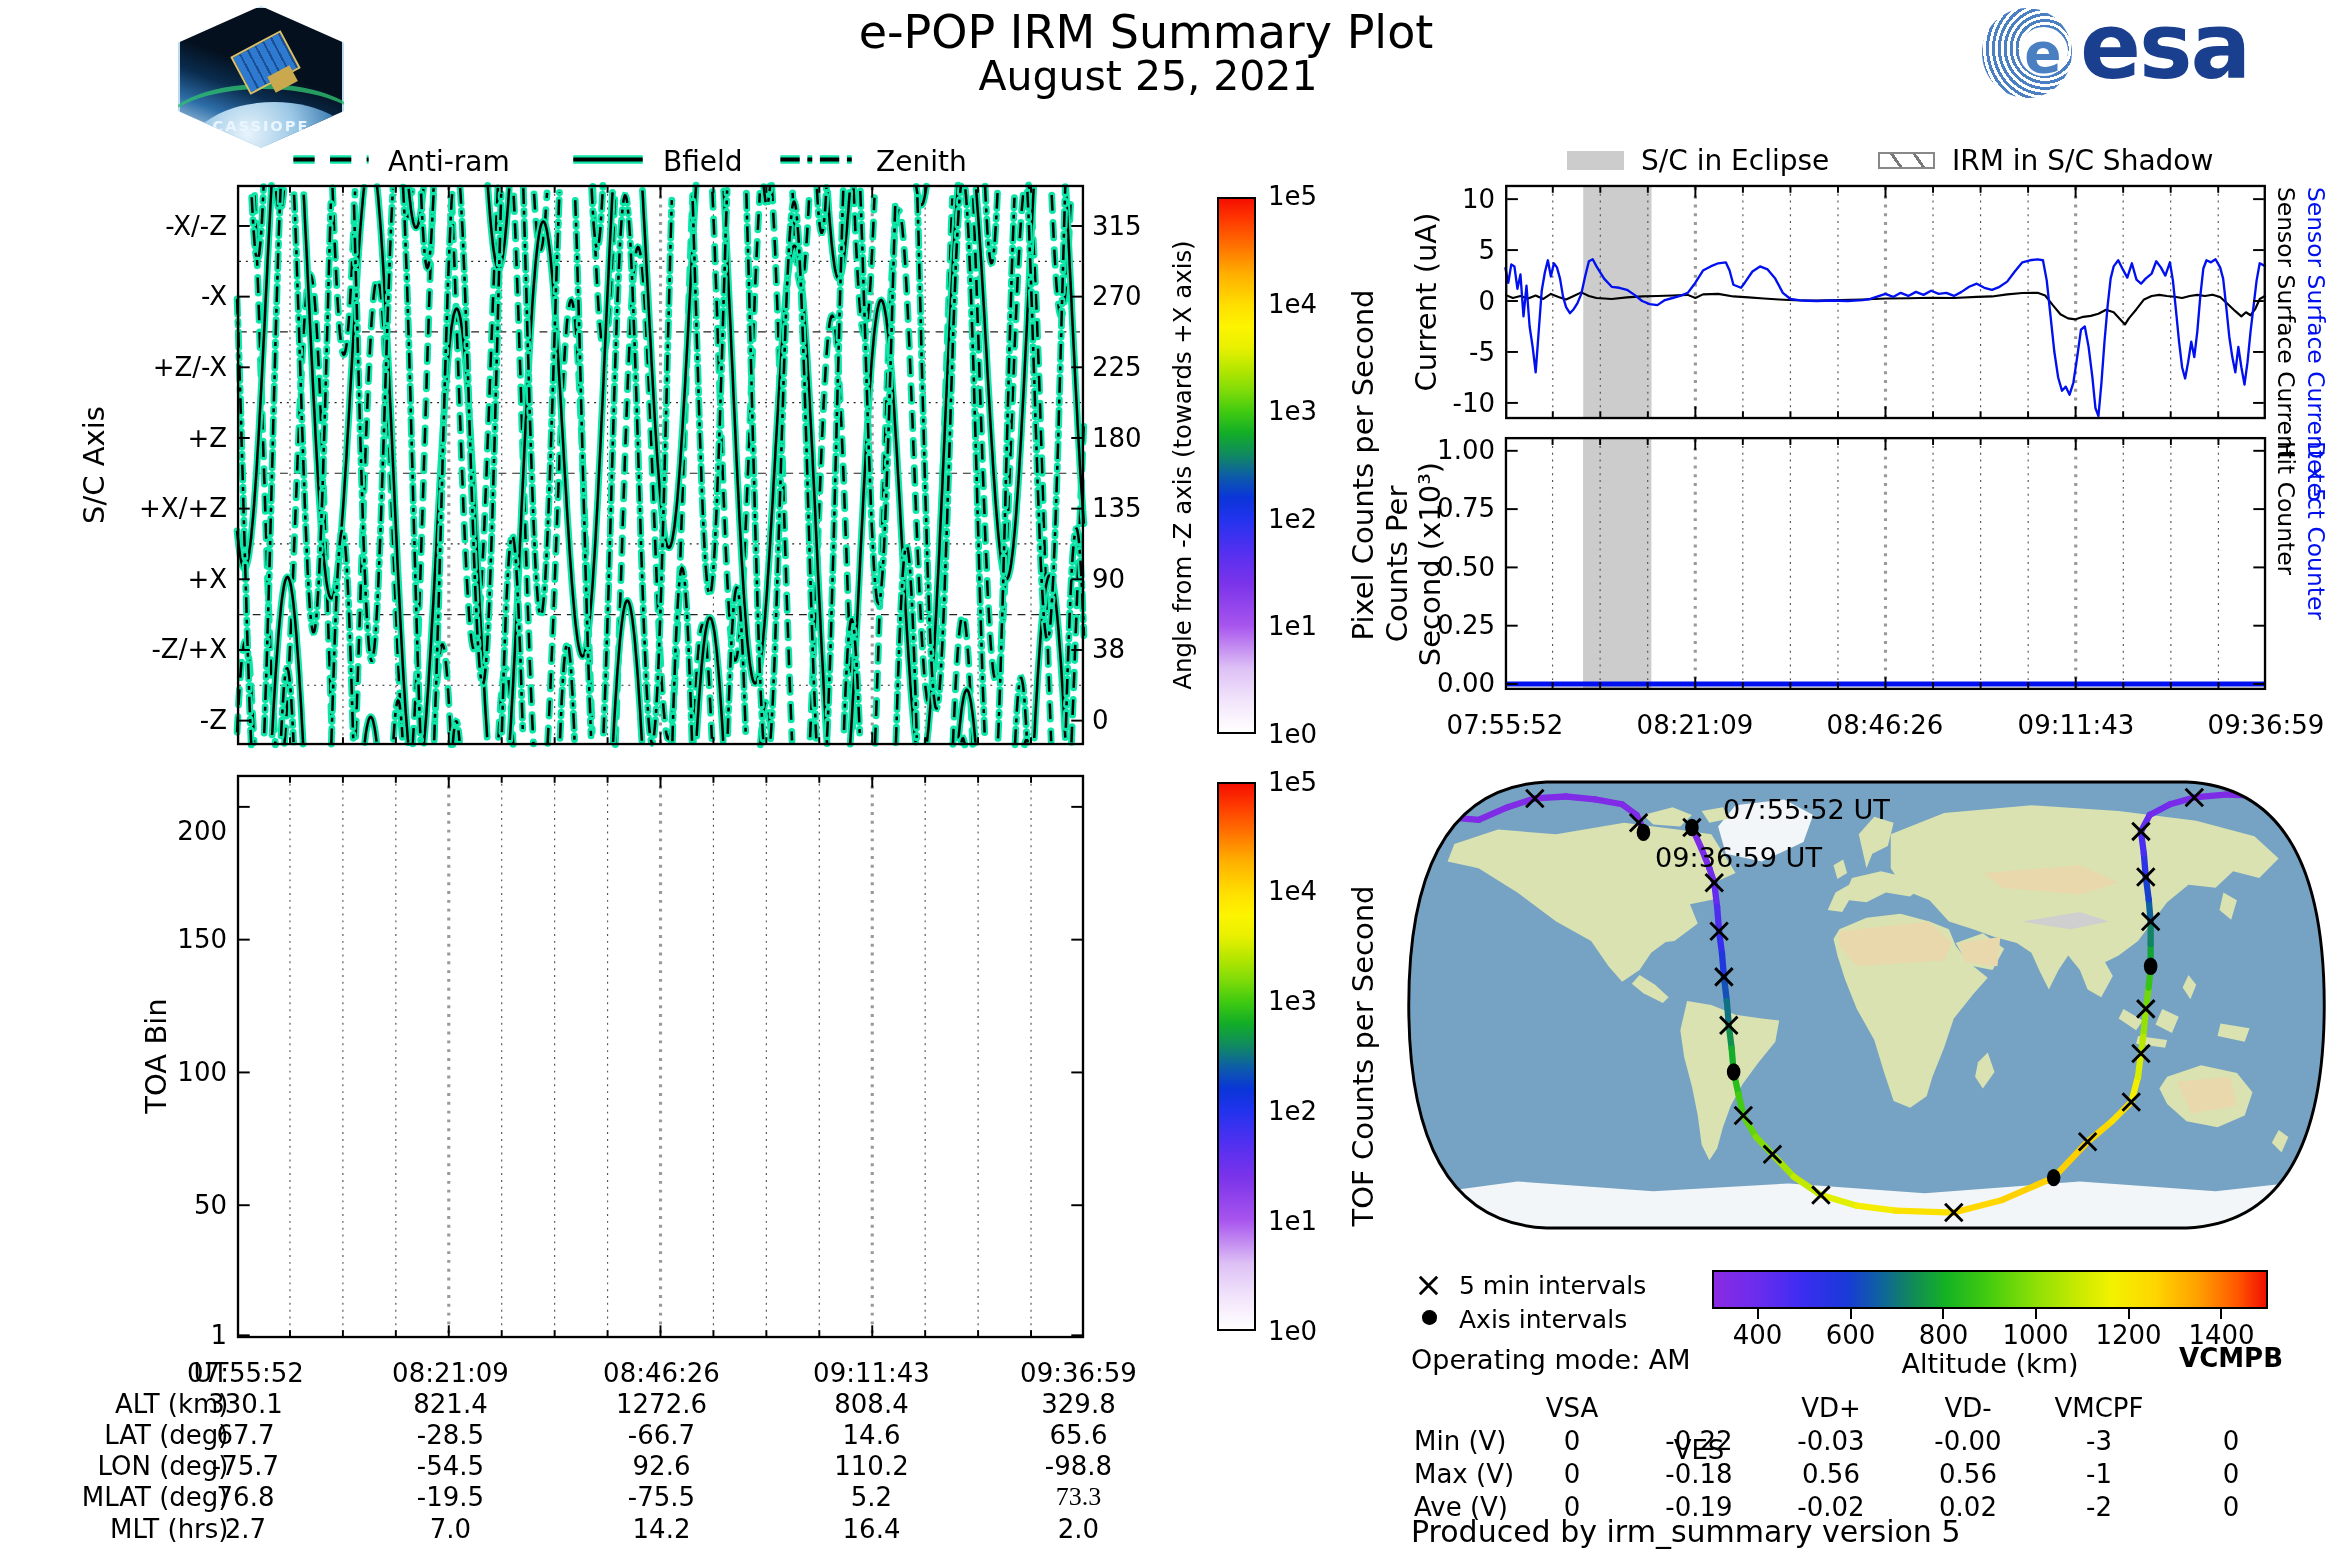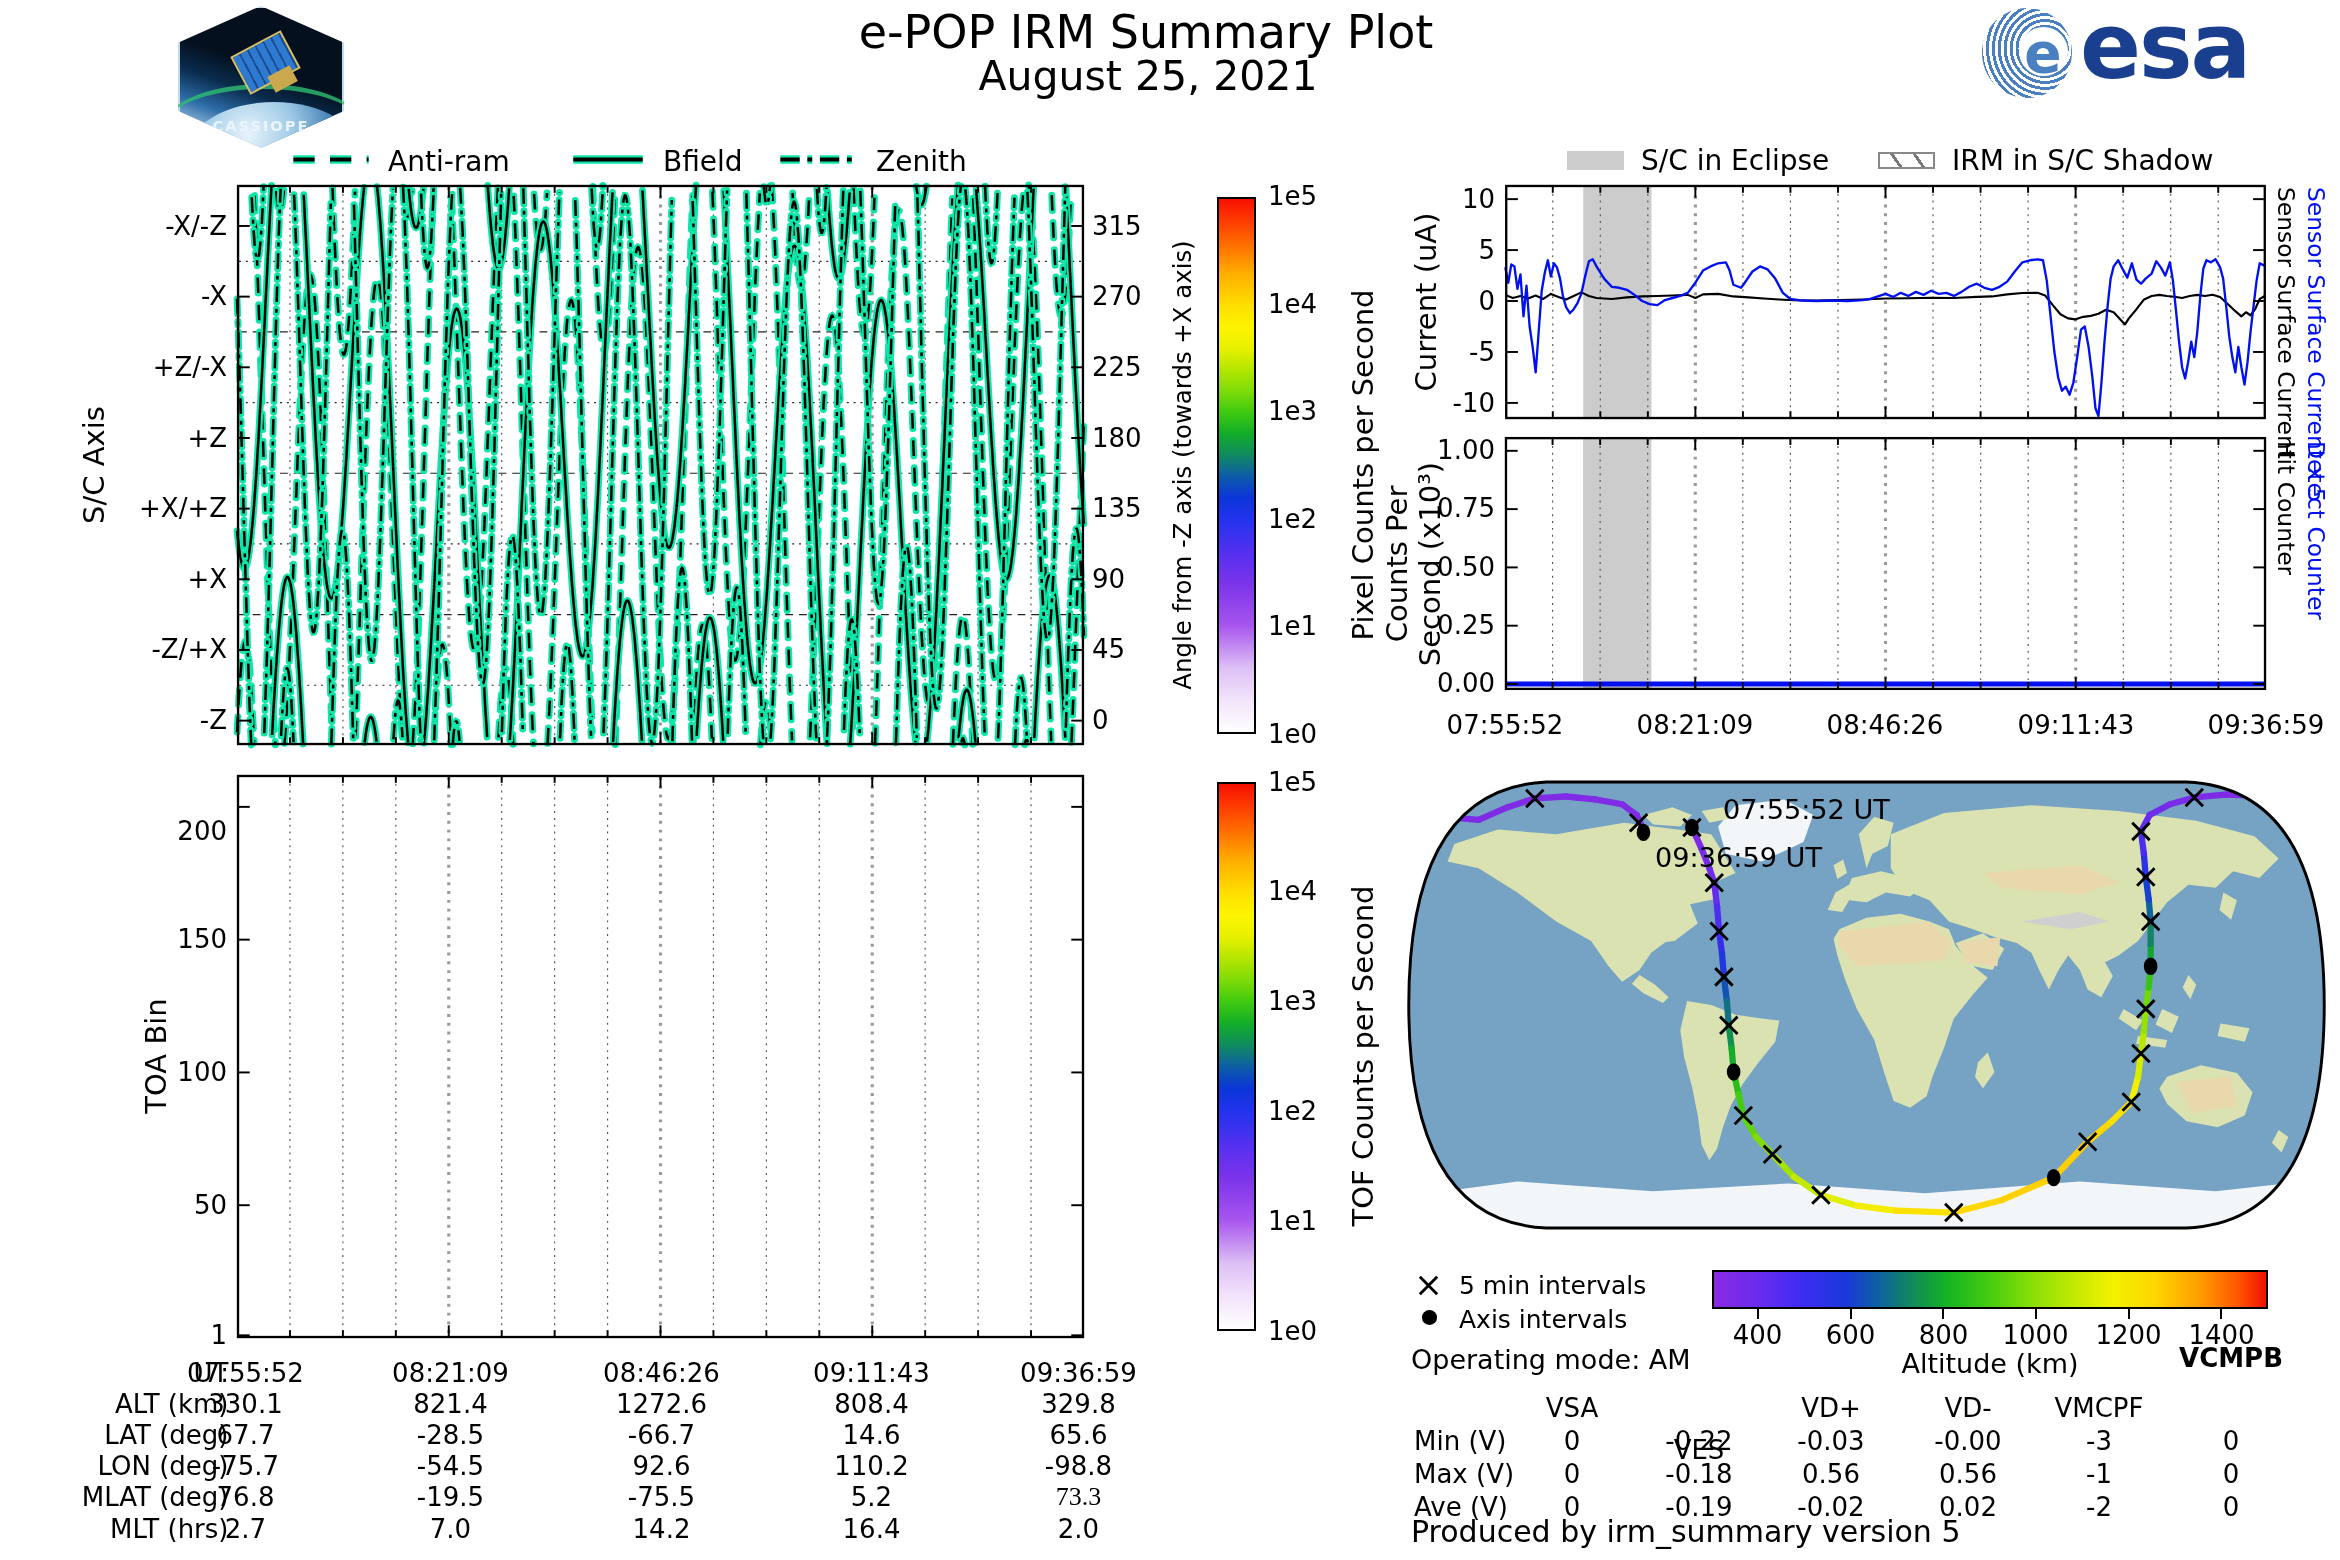--- a/index.html
+++ b/index.html
@@ -321,21 +321,21 @@
       <div class="abs tick rlab" style="left:90px;top:634px;width:137px;">-Z/+X</div>
       <div class="abs tick rlab" style="left:90px;top:705px;width:137px;">-Z</div>
     </div>
   <div id="p1-right-ticks">
       <div class="abs tick" style="left:1092px;top:211px;">315</div>
       <div class="abs tick" style="left:1092px;top:281px;">270</div>
       <div class="abs tick" style="left:1092px;top:352px;">225</div>
       <div class="abs tick" style="left:1092px;top:423px;">180</div>
       <div class="abs tick" style="left:1092px;top:493px;">135</div>
       <div class="abs tick" style="left:1092px;top:564px;">90</div>
-      <div class="abs tick" style="left:1092px;top:634px;">45</div>
+      <div class="abs tick" style="left:1092px;top:634px;">38</div>
       <div class="abs tick" style="left:1092px;top:705px;">0</div>
     </div>
   <div class="abs rot" style="left:1182px;top:465px;font-size:24.4px;">Angle from -Z axis (towards +X axis)</div>
   <div id="cbar1" class="cbar" style="left: 1217px; top: 197px; width: 39px; height: 537px; background: linear-gradient(to top, rgb(255, 255, 255) 0%, rgb(242, 228, 251) 6%, rgb(221, 192, 245) 12%, rgb(168, 85, 238) 20%, rgb(122, 51, 234) 28%, rgb(82, 48, 240) 34%, rgb(34, 51, 238) 40%, rgb(10, 53, 216) 44%, rgb(13, 92, 168) 48%, rgb(16, 138, 96) 52%, rgb(18, 173, 40) 56%, rgb(63, 202, 16) 60%, rgb(127, 219, 8) 64%, rgb(181, 230, 0) 68%, rgb(232, 240, 0) 72%, rgb(253, 244, 0) 76%, rgb(255, 223, 0) 80%, rgb(255, 174, 0) 86%, rgb(255, 115, 0) 91%, rgb(255, 58, 0) 96%, rgb(245, 15, 0) 100%);"></div>
   <div id="cbar1-ticks">
       <div class="abs tick" style="left:1268px;top:181px;">1e5</div>
       <div class="abs tick" style="left:1268px;top:289px;">1e4</div>
       <div class="abs tick" style="left:1268px;top:396px;">1e3</div>
       <div class="abs tick" style="left:1268px;top:504px;">1e2</div>
       <div class="abs tick" style="left:1268px;top:611px;">1e1</div>

